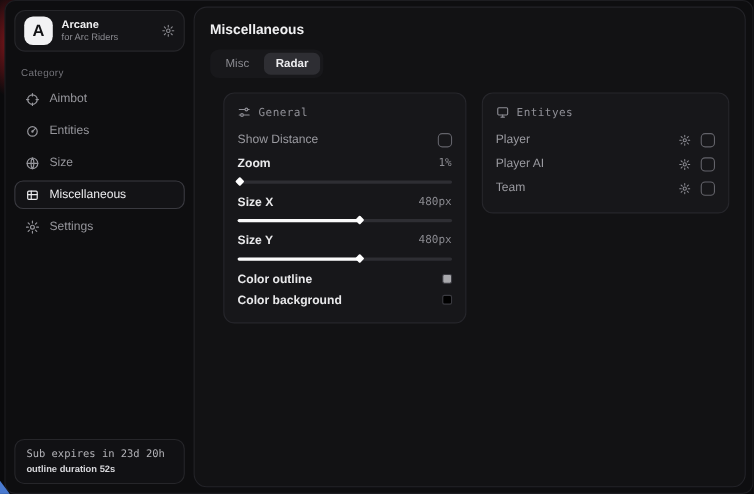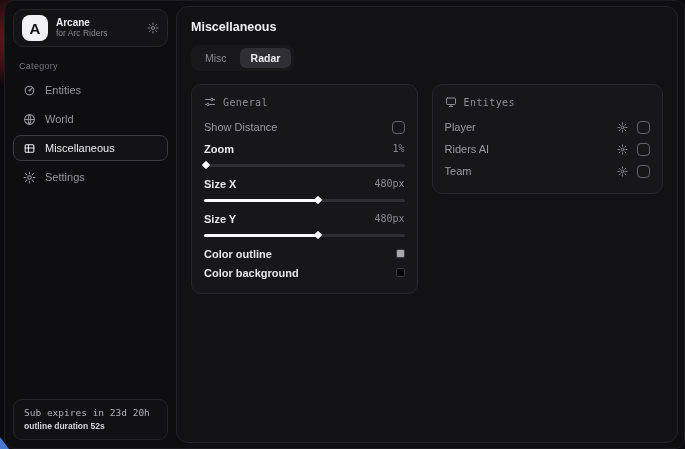--- a/index.html
+++ b/index.html
@@ -65,21 +65,21 @@
   }
   .page-title { font-size:12.5px; font-weight:bold; color:#f0f0f2; }
   .tabs {
     margin-top:11px; display:inline-flex; gap:2px;
     background:#18181b; border-radius:8px; padding:3px;
   }
   .tab {
     padding:4px 11px; border-radius:6px; font-size:10.5px; color:#8a8a90;
   }
   .tab.active { background:#2e2e33; color:#ececef; font-weight:bold; }
-  .cards-row { margin-top:13px; display:flex; gap:14px; align-items:flex-start; }
+  .cards-row { margin-top:13px; display:flex; gap:14px; align-items:flex-start;margin-left:12px; }
   .card {
     background:#17171a; border:1px solid #26262b; border-radius:10px;
     padding:9px 12px 11px 12px;
   }
   .card.general { width:231px; }
   .card.entities { width:236px; }
   .card-header {
     display:flex; align-items:center; gap:7px;
     color:#8f8f96; margin-bottom:6px; height:16px;
   }
@@ -141,34 +141,43 @@
       </span>
     </div>
 
     <div class="category-label">Category</div>
 
     <div class="nav">
       <div class="nav-item">
         <span class="ico">
           <svg width="13" height="13" viewBox="0 0 24 24" fill="none" stroke="currentColor" stroke-width="2" stroke-linecap="round">
             <circle cx="12" cy="12" r="8"></circle>
+              <path d="M12 2v4M12 18v4M2 12h4M18 12h4"></path>
+          </svg>
+        </span>
+        <span>Aimbot</span>
+      </div>
+      <div class="nav-item">
+        <span class="ico">
+          <svg width="13" height="13" viewBox="0 0 24 24" fill="none" stroke="currentColor" stroke-width="2" stroke-linecap="round">
+            <circle cx="12" cy="12" r="8"></circle>
               <circle cx="12" cy="12" r="1" fill="currentColor"></circle>
               <path d="M12 12l5.5-5.5"></path>
           </svg>
         </span>
         <span>Entities</span>
       </div>
       <div class="nav-item">
         <span class="ico">
           <svg width="13" height="13" viewBox="0 0 24 24" fill="none" stroke="currentColor" stroke-width="2" stroke-linecap="round">
             <circle cx="12" cy="12" r="9"></circle>
               <path d="M3 12h18M12 3c3.2 3.2 3.2 14.8 0 18M12 3c-3.2 3.2-3.2 14.8 0 18"></path>
           </svg>
         </span>
-        <span>World</span>
+        <span>Size</span>
       </div>
       <div class="nav-item active">
         <span class="ico">
           <svg width="13" height="13" viewBox="0 0 24 24" fill="none" stroke="currentColor" stroke-width="2" stroke-linecap="round">
             <rect x="4" y="5" width="16" height="14" rx="2"></rect>
               <path d="M4 11h16M10 5v14"></path>
           </svg>
         </span>
         <span>Miscellaneous</span>
       </div>
@@ -281,21 +290,21 @@
               <svg width="11" height="11" viewBox="0 0 24 24" fill="none" stroke="currentColor" stroke-width="2" stroke-linecap="round">
                 <circle cx="12" cy="12" r="3.2"></circle>
                 <path d="M12 2v3M12 19v3M2 12h3M19 12h3M4.8 4.8l2.2 2.2M17 17l2.2 2.2M19.2 4.8L17 7M7 17l-2.2 2.2"></path>
               </svg>
             </span>
             <span class="checkbox"></span>
           </span>
         </div>
 
         <div class="row">
-          <span class="lbl-dim">Riders AI</span>
+          <span class="lbl-dim">Player AI</span>
           <span class="ent-right">
             <span class="ico">
               <svg width="11" height="11" viewBox="0 0 24 24" fill="none" stroke="currentColor" stroke-width="2" stroke-linecap="round">
                 <circle cx="12" cy="12" r="3.2"></circle>
                 <path d="M12 2v3M12 19v3M2 12h3M19 12h3M4.8 4.8l2.2 2.2M17 17l2.2 2.2M19.2 4.8L17 7M7 17l-2.2 2.2"></path>
               </svg>
             </span>
             <span class="checkbox"></span>
           </span>
         </div>

